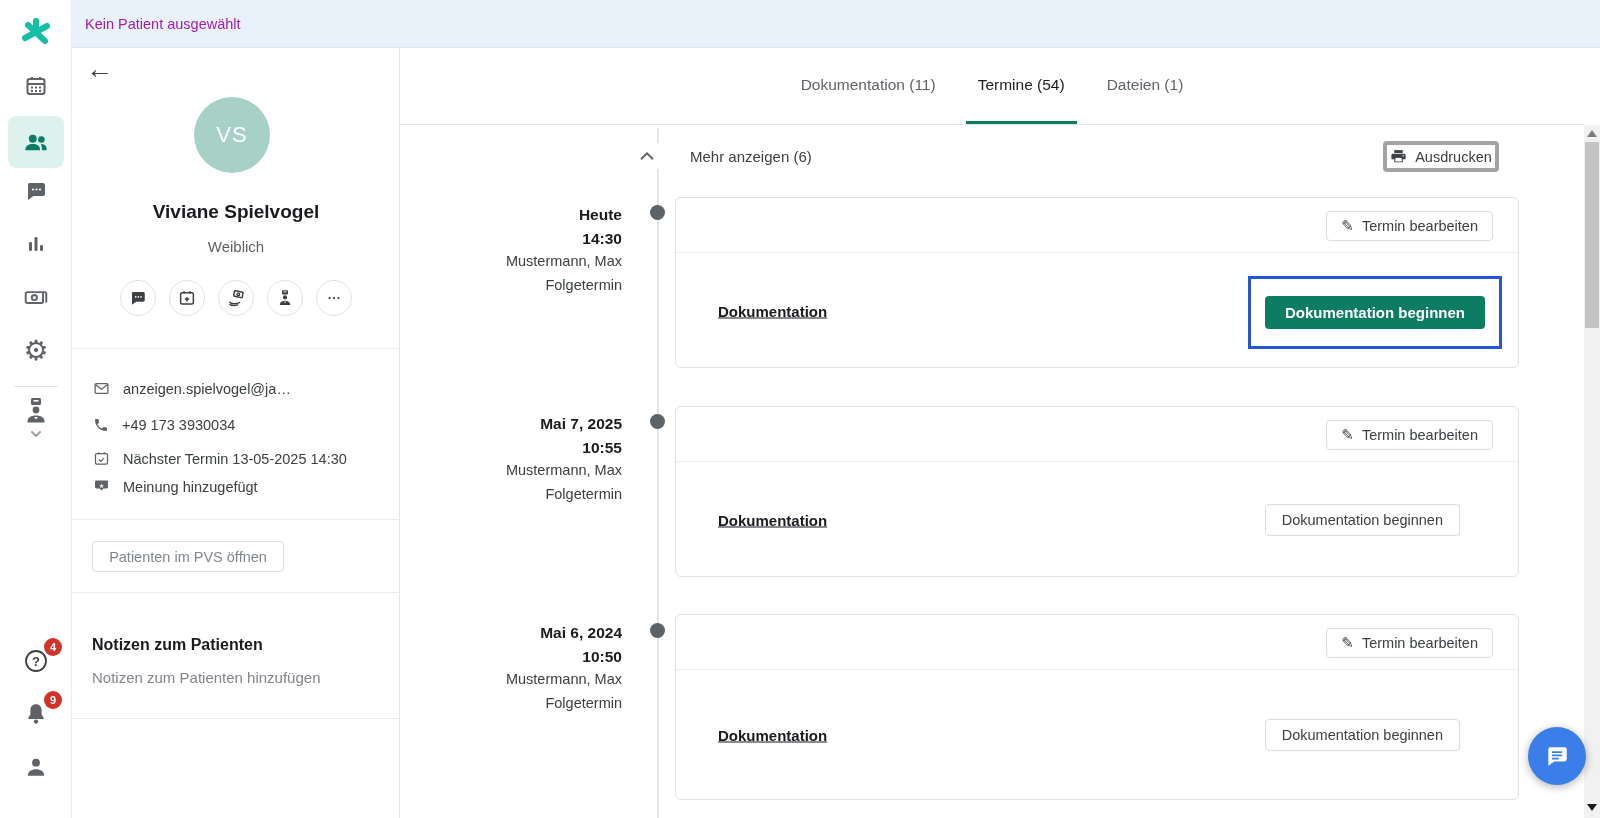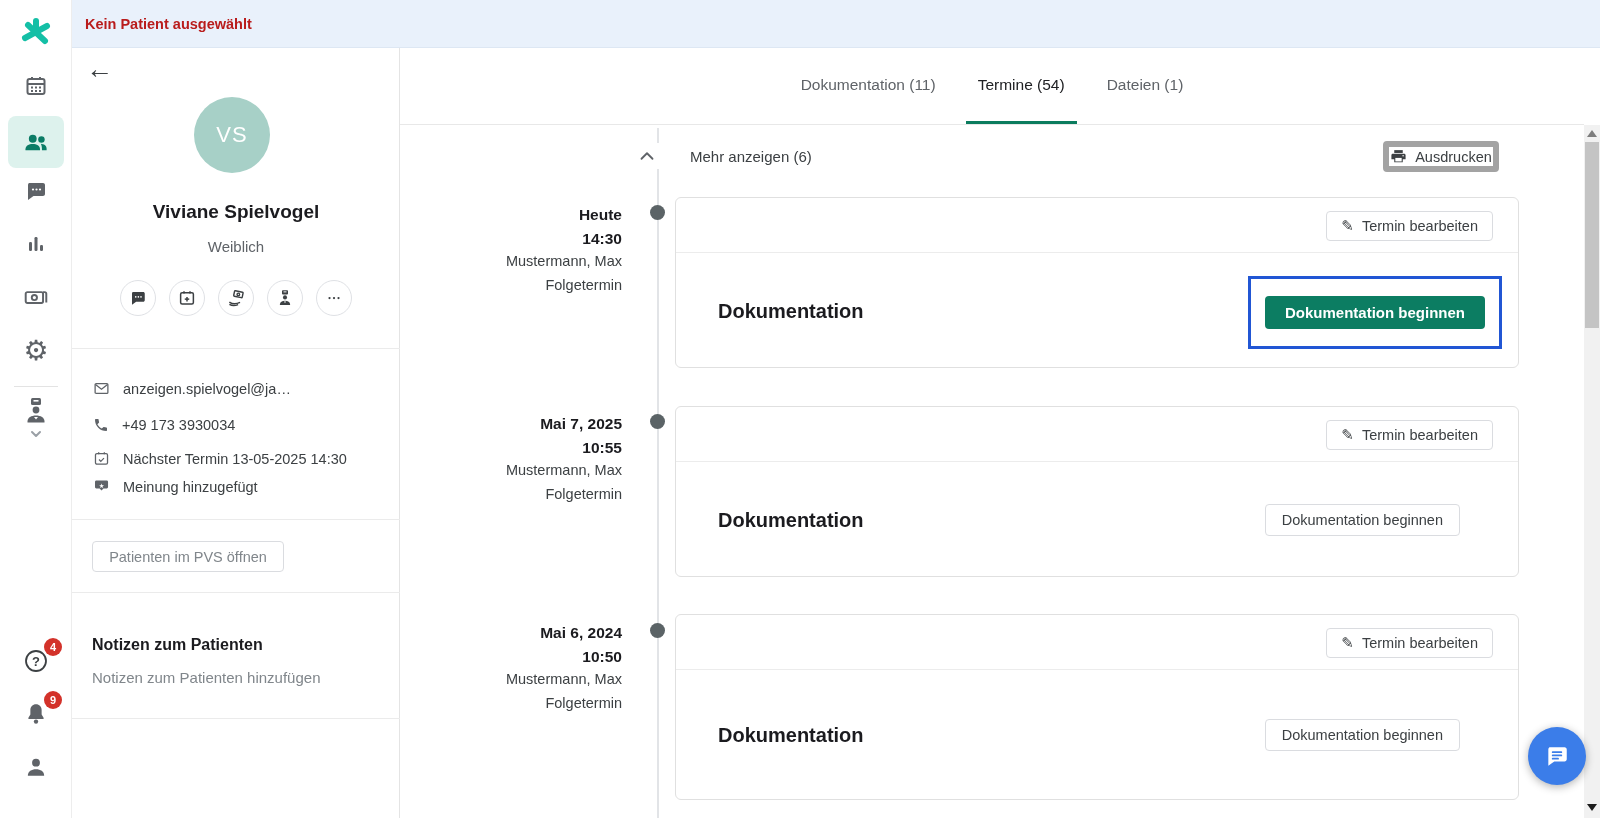--- a/index.html
+++ b/index.html
@@ -12,21 +12,21 @@
   #rail { left:0; top:0; width:72px; height:818px; background:#fff; border-right:1px solid #ededed; z-index:5; }
   .rail-item { position:absolute; left:8px; width:56px; height:48px; display:flex; align-items:center; justify-content:center; border-radius:8px; cursor:pointer; }
   .rail-item.active { background:#ddf2ed; height:52px; }
   .rail-divider { position:absolute; left:14px; width:44px; border-top:1px solid #e3e3e3; }
   .badge { position:absolute; min-width:18px; height:18px; border-radius:9px; background:#d3322a; color:#fff;
     font-size:11px; font-weight:bold; display:flex; align-items:center; justify-content:center; padding:0 4px; z-index:6; }
 
   
   #topbar { left:72px; top:0; width:1528px; height:48px; background:#e9f1fb; border-bottom:1px solid #dde7f3;
     display:flex; align-items:center; padding-left:13px; }
-  #topbar .status { font-size:14.5px; color:#b91c1c;font-weight:bold; }
+  #topbar .status { font-size:14.5px; color:#a21caf; }
 
   
   #panel { left:72px; top:48px; width:328px; height:770px; background:#fff; border-right:1px solid #e4e4e4; }
   .back-arrow { position:absolute; left:14px; top:8px; font-size:27px; color:#3c4043; cursor:pointer; line-height:1; }
   .avatar { position:absolute; left:122px; top:49px; width:76px; height:76px; border-radius:50%; background:#a7d0c7;
     color:#fff; font-size:22px; letter-spacing:1px; display:flex; align-items:center; justify-content:center; }
   .p-name { position:absolute; left:0; top:153px; width:328px; text-align:center; font-size:19px; font-weight:bold; color:#1b1b1f; }
   .p-gender { position:absolute; left:0; top:190px; width:328px; text-align:center; font-size:15px; color:#5f6368; }
   .action-row { position:absolute; left:0; top:232px; width:328px; display:flex; justify-content:center; gap:13px; }
   .action-btn { width:36px; height:36px; border-radius:50%; border:1px solid #dfe1e5; background:#fff;
@@ -42,36 +42,36 @@
   #main { left:400px; top:48px; width:1184px; height:770px; background:#fff; }
   #tabbar { position:absolute; left:0; top:0; width:1184px; height:77px; background:#fff; border-bottom:1px solid #e8e8e8;
     display:flex; align-items:stretch; justify-content:center; gap:18px; }
   .tab { display:flex; align-items:center; padding:0 12px; font-size:15.5px; color:#5f6368; cursor:pointer;
     border-bottom:3px solid transparent; }
   .tab.active { color:#202124; border-bottom:3px solid #0b7c5e; }
 
   .more-row { position:absolute; left:234px; top:95px; display:flex; align-items:center; gap:30px; }
   .more-chevron { width:26px; height:26px; background:#fff; display:flex; align-items:center; justify-content:center; cursor:pointer; }
   .more-label { font-size:15px; color:#3c4043; cursor:pointer; }
-  .print-btn { position:absolute; left:983px; top:93px; width:116px; height:31px; border:6px solid #a3a3a3; border-radius:4px;
+  .print-btn { position:absolute; left:983px; top:93px; width:116px; height:31px; border:4px solid #a3a3a3; border-radius:4px;
     background:#fff; display:flex; align-items:center; justify-content:center; gap:8px; font-size:14.5px; color:#3c4043; cursor:pointer; }
 
   .timeline-line { position:absolute; left:257px; top:80px; width:2px; height:690px; background:#e2e4e7; }
   .timeline-dot { position:absolute; left:250px; width:15px; height:15px; border-radius:50%; background:#5b6366; }
   .t-entry { position:absolute; left:40px; width:182px; text-align:right; line-height:23.5px; }
   .t-entry .bold { font-size:15.5px; font-weight:bold; color:#1b1b1f; }
   .t-entry .reg { font-size:14.5px; color:#3c4043; }
 
   .card { position:absolute; left:275px; width:844px; background:#fff; border:1px solid #e0e0e0; border-radius:6px; }
   .card-header { position:relative; height:55px; border-bottom:1px solid #ececec; }
   .edit-btn { position:absolute; right:25px; top:13px; height:30px; padding:0 14px; border:1px solid #dadce0; border-radius:4px;
     background:#fff; display:flex; align-items:center; gap:8px; font-size:14.5px; color:#3c4043; cursor:pointer; }
   .pencil { font-size:15px; color:#3c4043; }
   .card-body { position:relative; }
-  .doc-label { position:absolute; left:42px; top:50%; transform:translateY(-50%); font-size:20px; font-weight:bold; color:#1b1b1f; }
+  .doc-label { position:absolute; left:42px; top:50%; transform:translateY(-50%); font-size:15px; font-weight:bold; color:#1b1b1f;text-decoration:underline; }
   .begin-btn { position:absolute; right:58px; top:50%; transform:translateY(-50%); height:32px; padding:0 16px;
     border:1px solid #dadce0; border-radius:4px; background:#fff; font-size:14.5px; color:#3c4043;
     display:flex; align-items:center; cursor:pointer; white-space:nowrap; }
   .highlight-box { position:absolute; right:16px; top:23px; width:254px; height:73px; border:3px solid #2156d4;
     display:flex; align-items:center; justify-content:center; }
   .begin-btn.primary { position:static; transform:none; height:33px; padding:0 20px; background:#0c7d62; border:none;
     color:#fff; font-weight:bold; font-size:15px; border-radius:4px; }
 
   
   #scrollbar { left:1584px; top:125px; width:16px; height:693px; background:#f1f1f1; z-index:8; }

